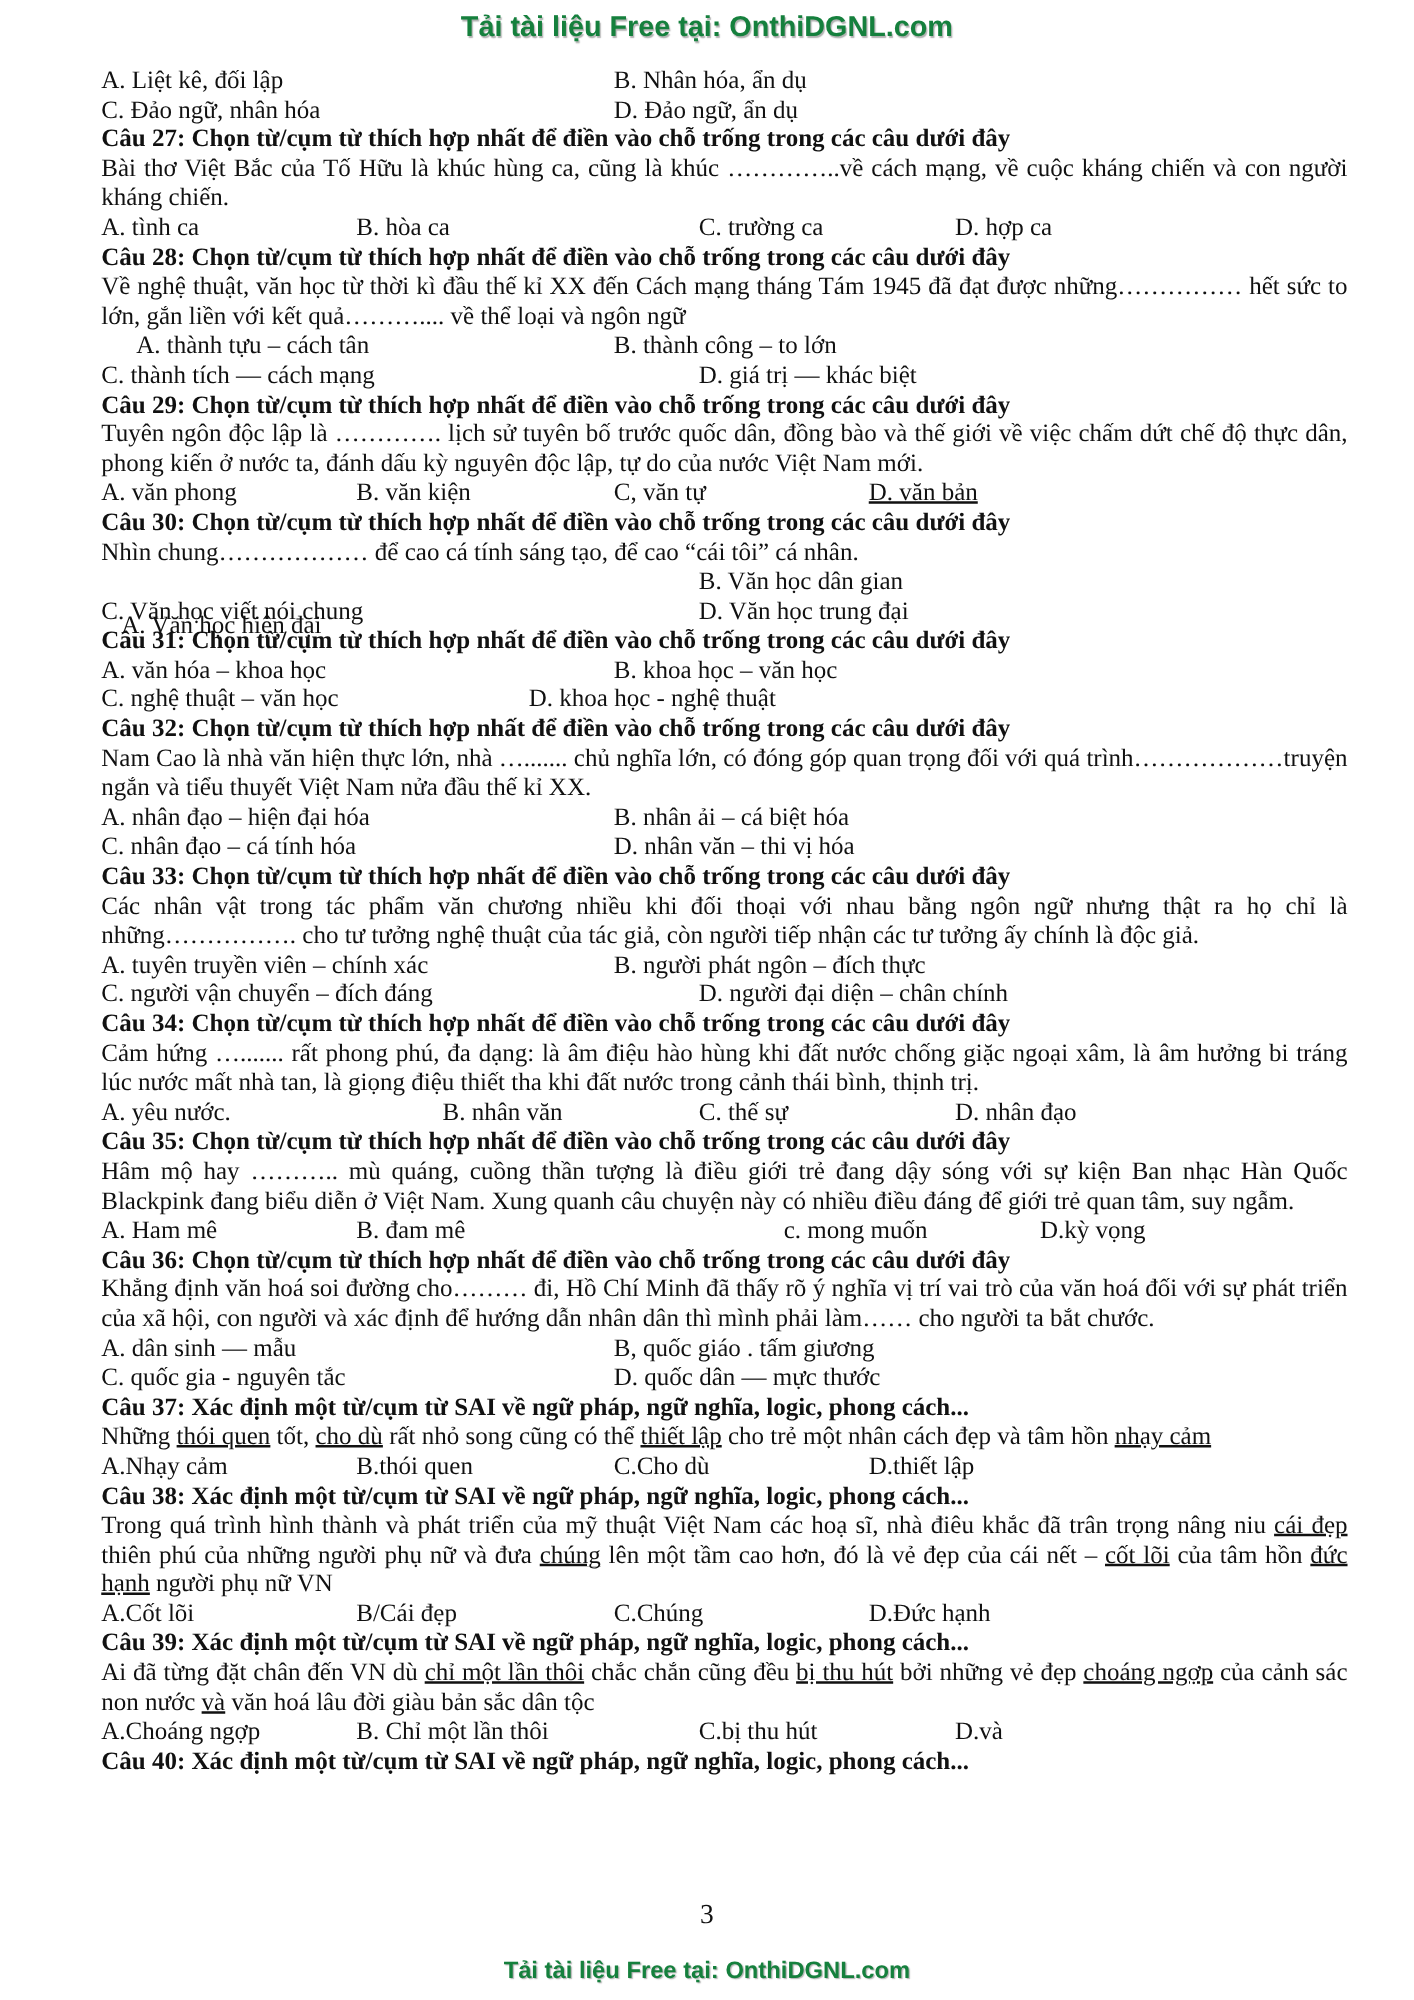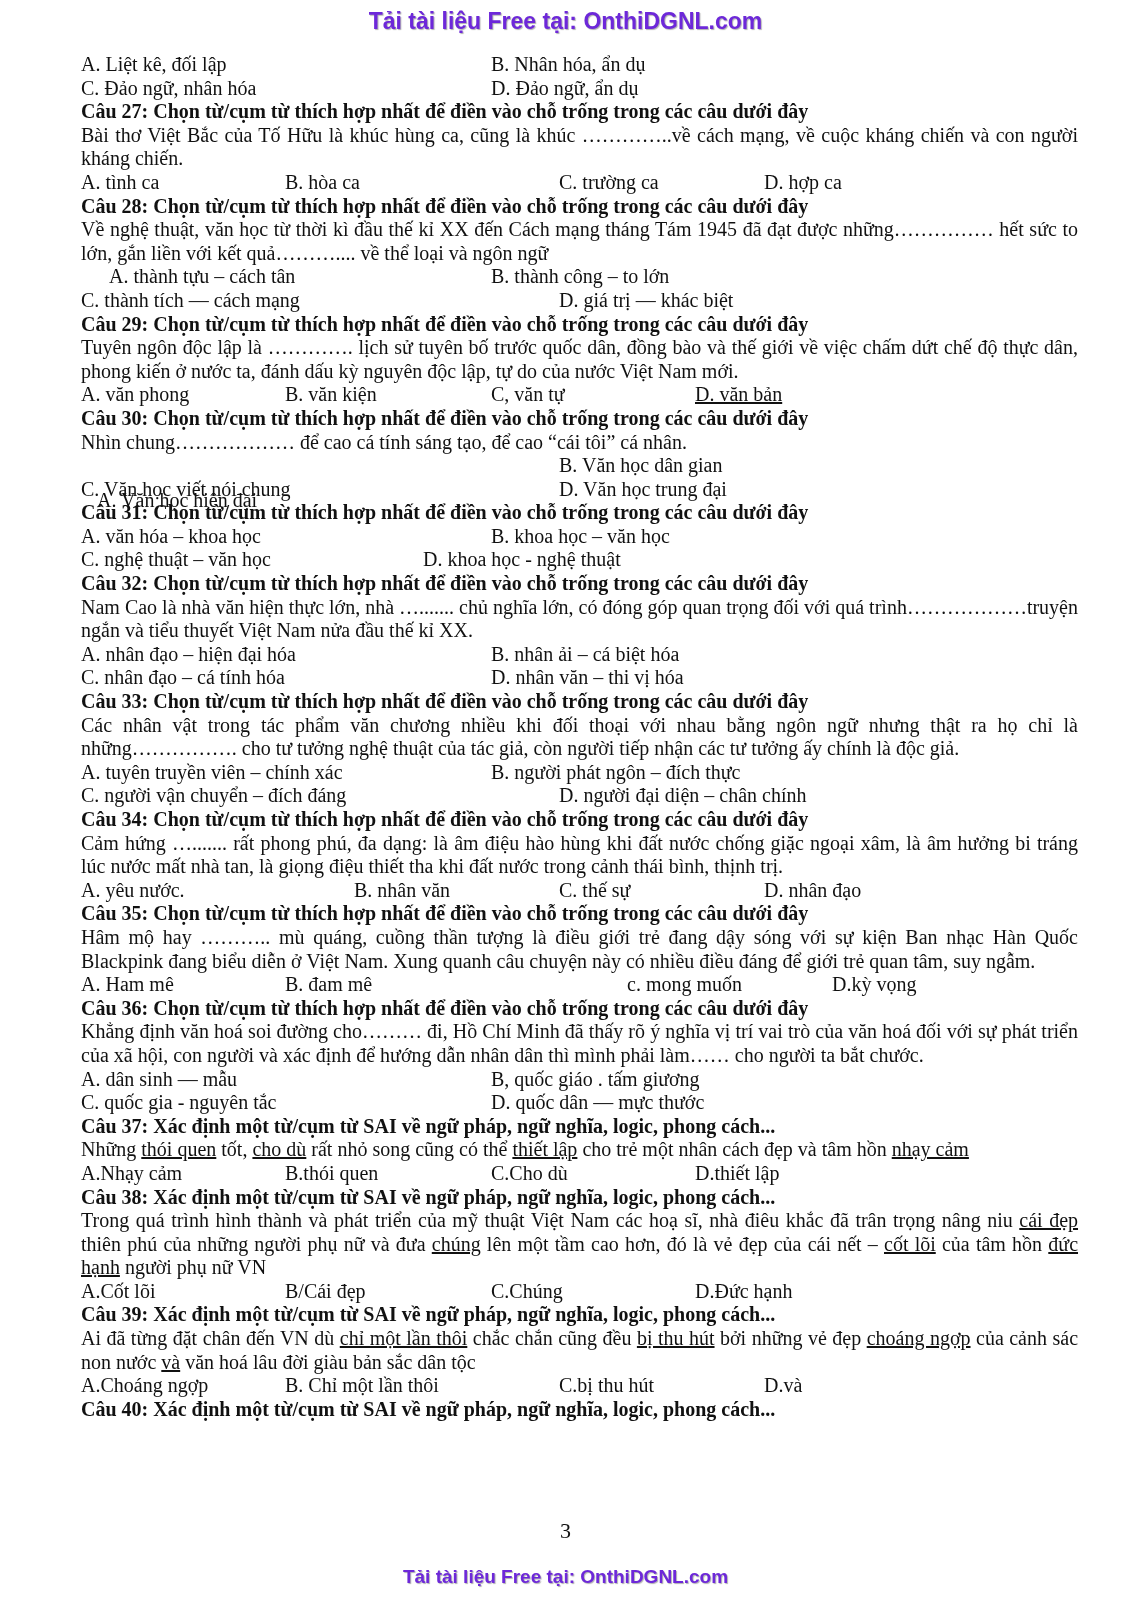--- a/index.html
+++ b/index.html
@@ -1,20 +1,20 @@
 <!DOCTYPE html>
 <html><head>
 <meta charset="utf-8">
 <style>
   html, body { margin: 0; padding: 0; background: #ffffff; }
   body { width: 1131px; height: 1600px; position: relative; overflow: hidden;
          font-family: "Liberation Serif", "DejaVu Serif", serif; color: #111; }
   .banner { position: absolute; left: 0; width: 1131px; text-align: center;
             font-family: "Liberation Sans", "DejaVu Sans", sans-serif; font-weight: bold;
-            color: #6d28d9; text-shadow: 1px 1px 1px #b0b0b0; }
+            color: #15803d; text-shadow: 1px 1px 1px #b0b0b0; }
   .banner.top { top: 8px; font-size: 23px; }
   .banner.bottom { top: 1566px; font-size: 19px; }
   .content { position: absolute; left: 81px; top: 53px; width: 997px; font-size: 20px; line-height: 23.6px; }
   .q-head { font-weight: bold; white-space: nowrap; height: 23.6px; }
   .para { text-align: justify; }
   .opts { position: relative; height: 23.6px; white-space: nowrap; }
   .opts span { position: absolute; top: 0; }
   u { text-decoration: underline; }
   .page-num { position: absolute; top: 1518px; left: 0; width: 1131px; text-align: center; font-size: 22px; }
 </style>

